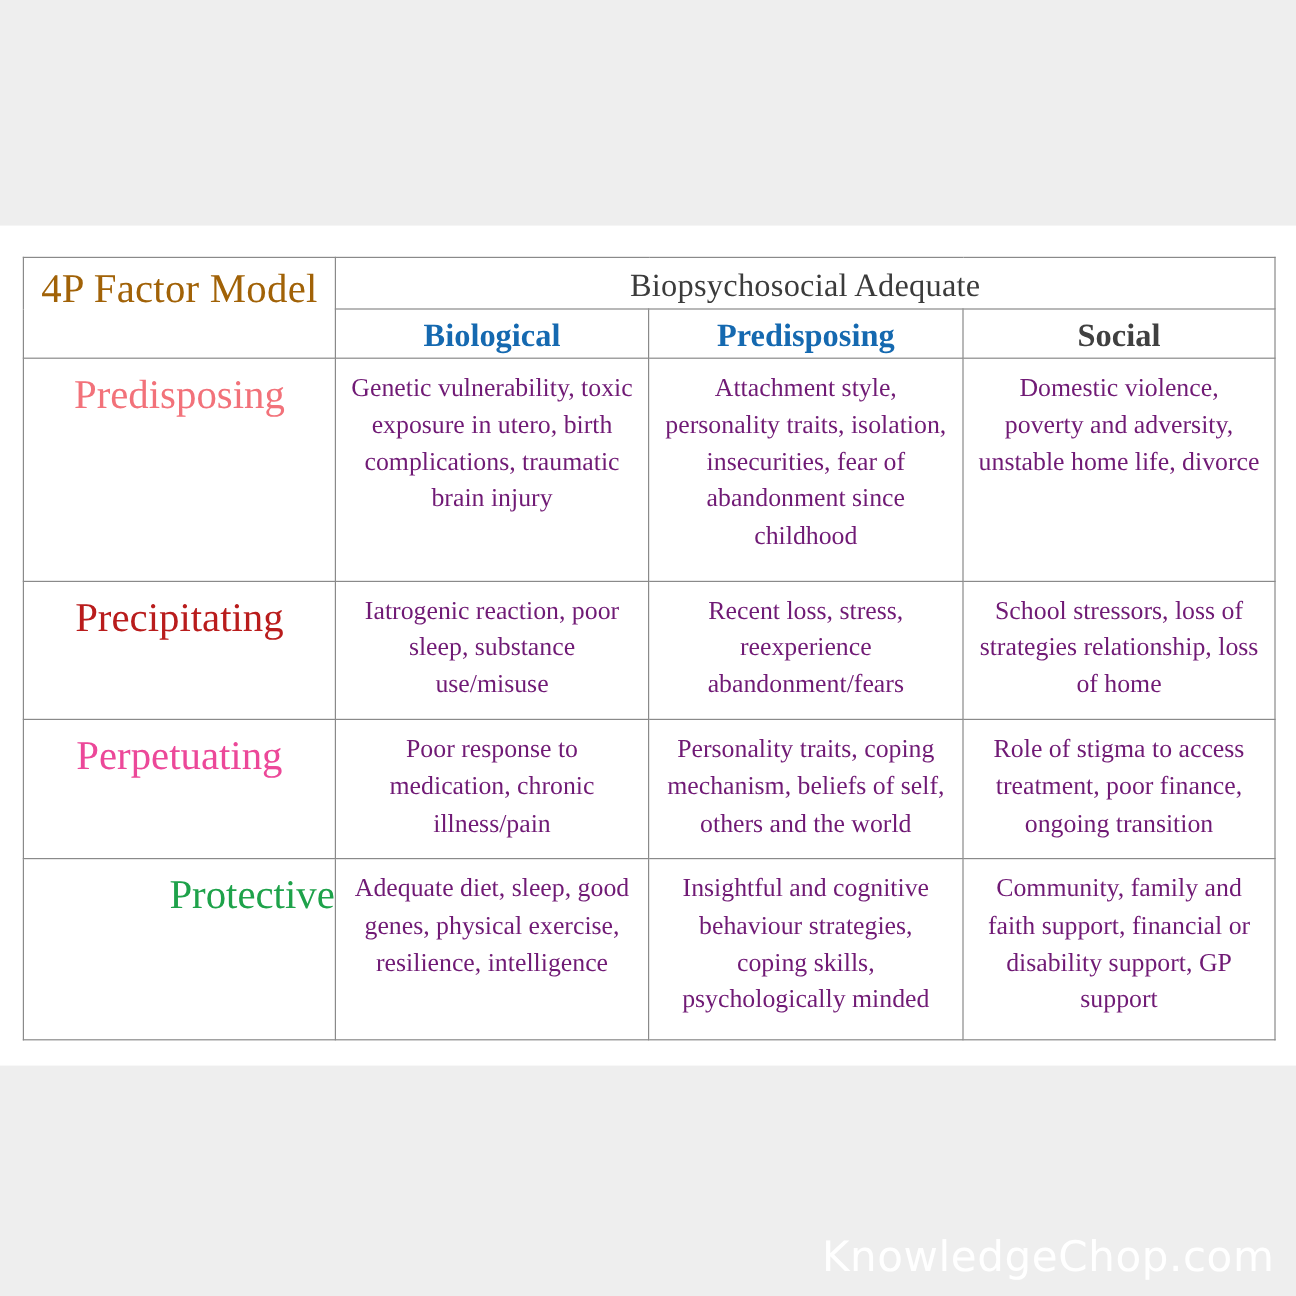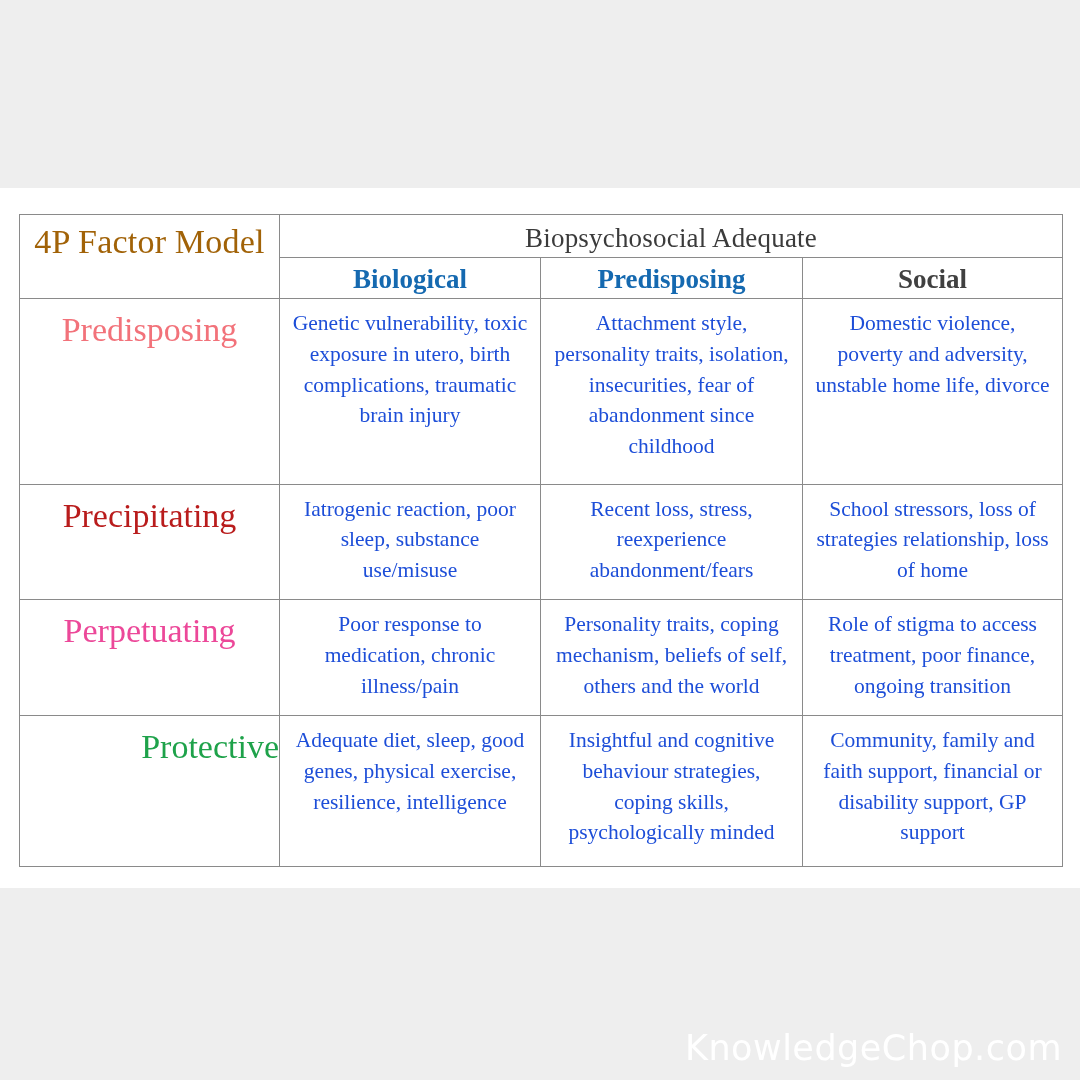--- a/index.html
+++ b/index.html
@@ -89,21 +89,21 @@
     font-size: 34px;
     line-height: 1;
     padding-top: 14px !important;
   }
 
   
   .body-cell {
     text-align: center;
     font-size: 21.5px;
     line-height: 1.43;
-    color: #1d4ed8;
+    color: #701a75;
     padding: 9px 12px 0 12px !important;
   }
 
   
   .watermark {
     position: absolute;
     right: 18px;
     bottom: 12px;
     font-family: "DejaVu Sans", "Liberation Sans", sans-serif;
     font-size: 35px;

